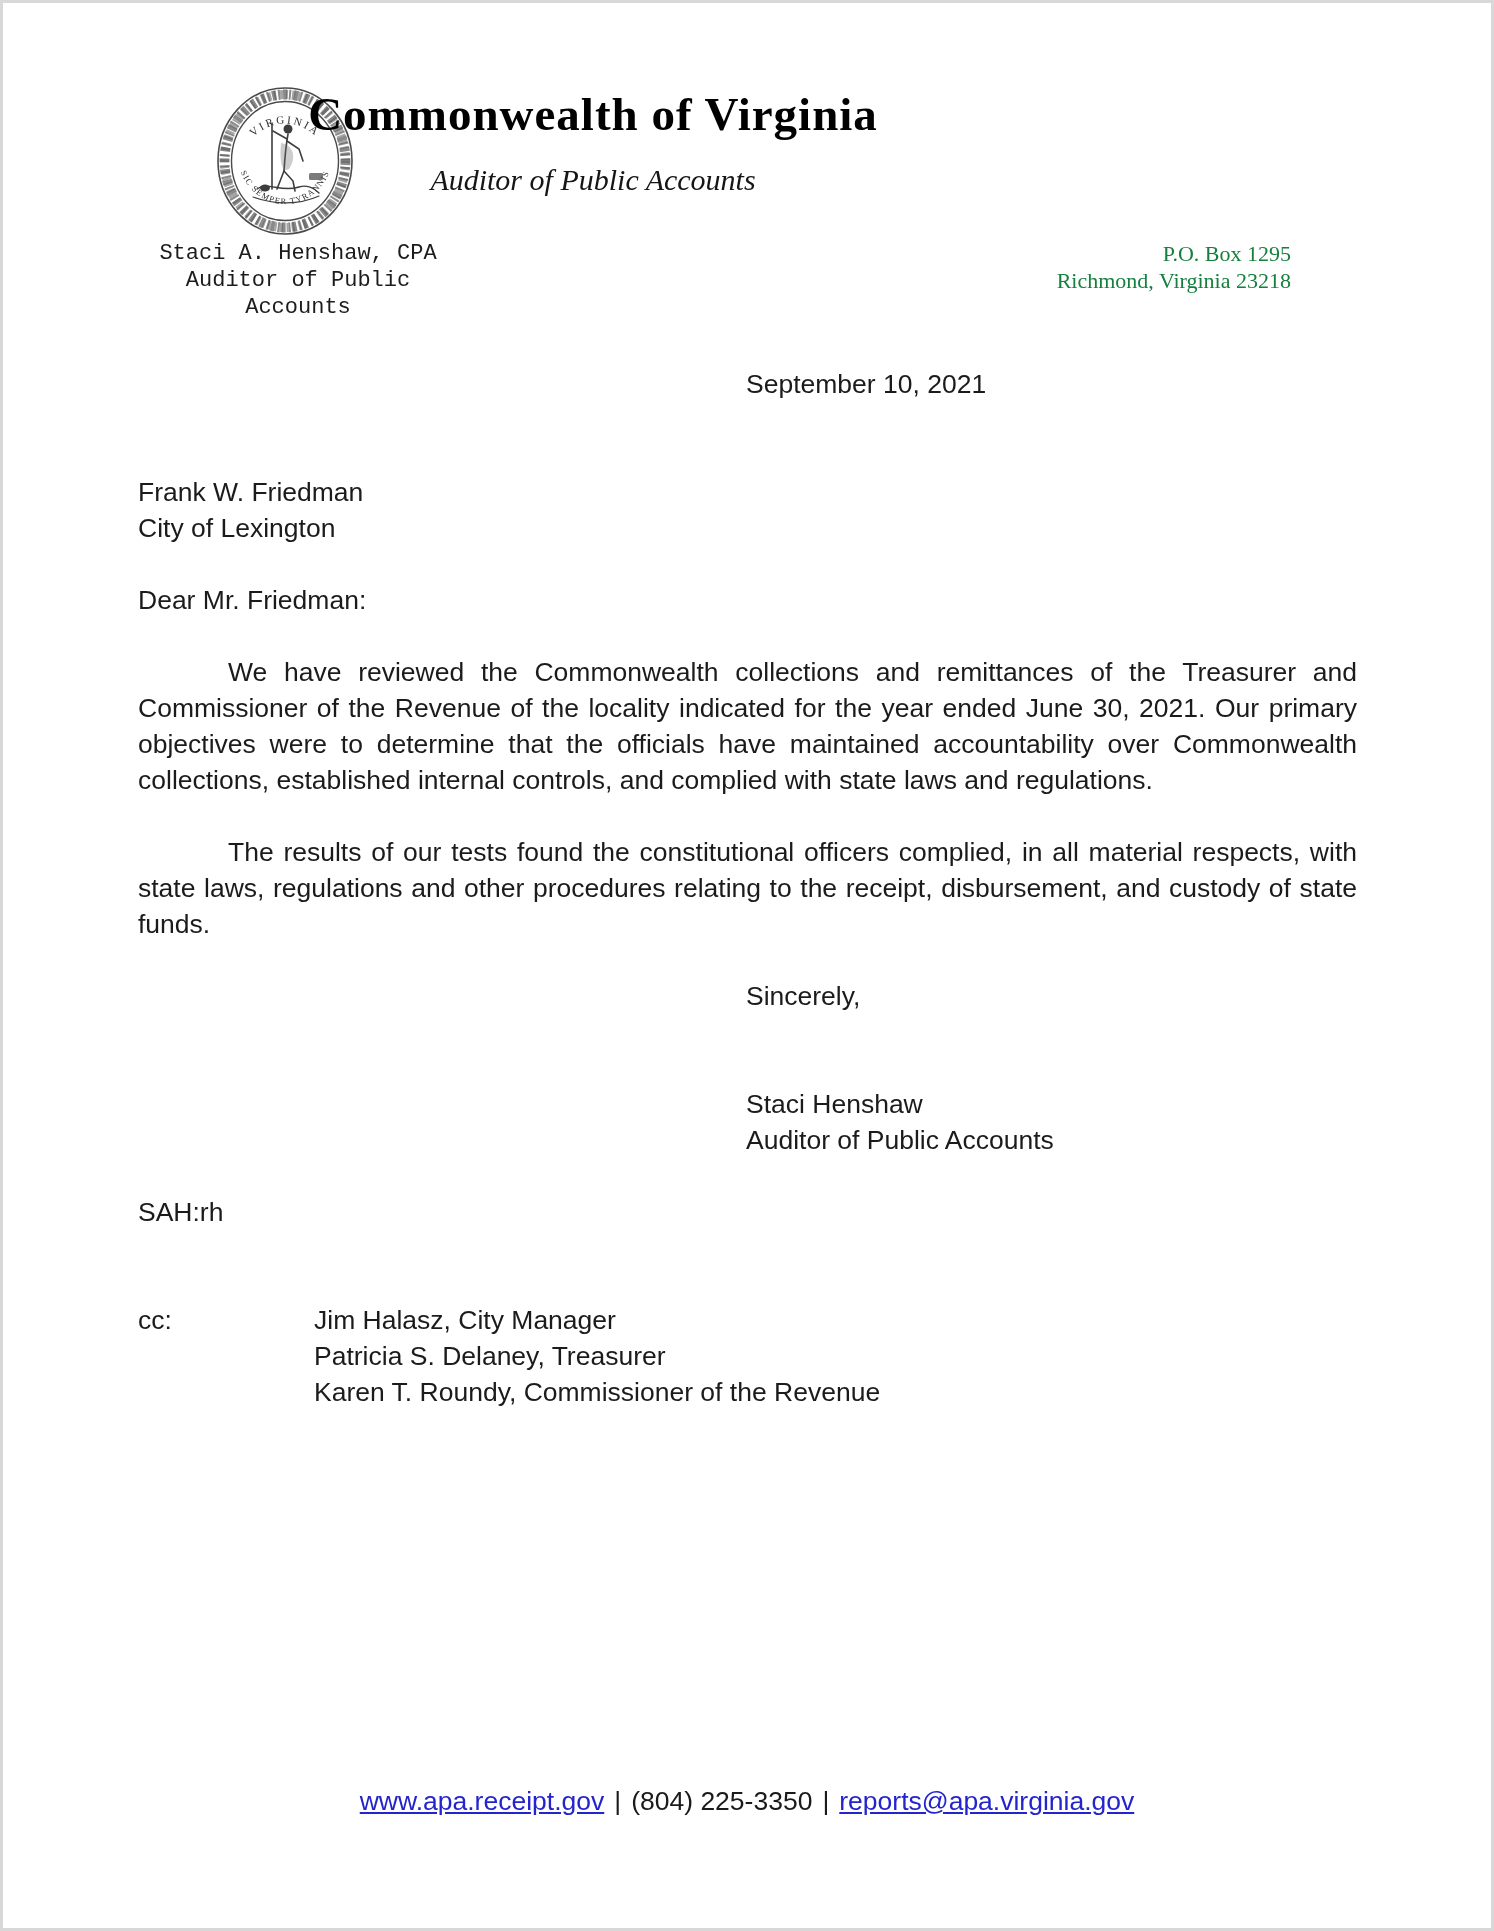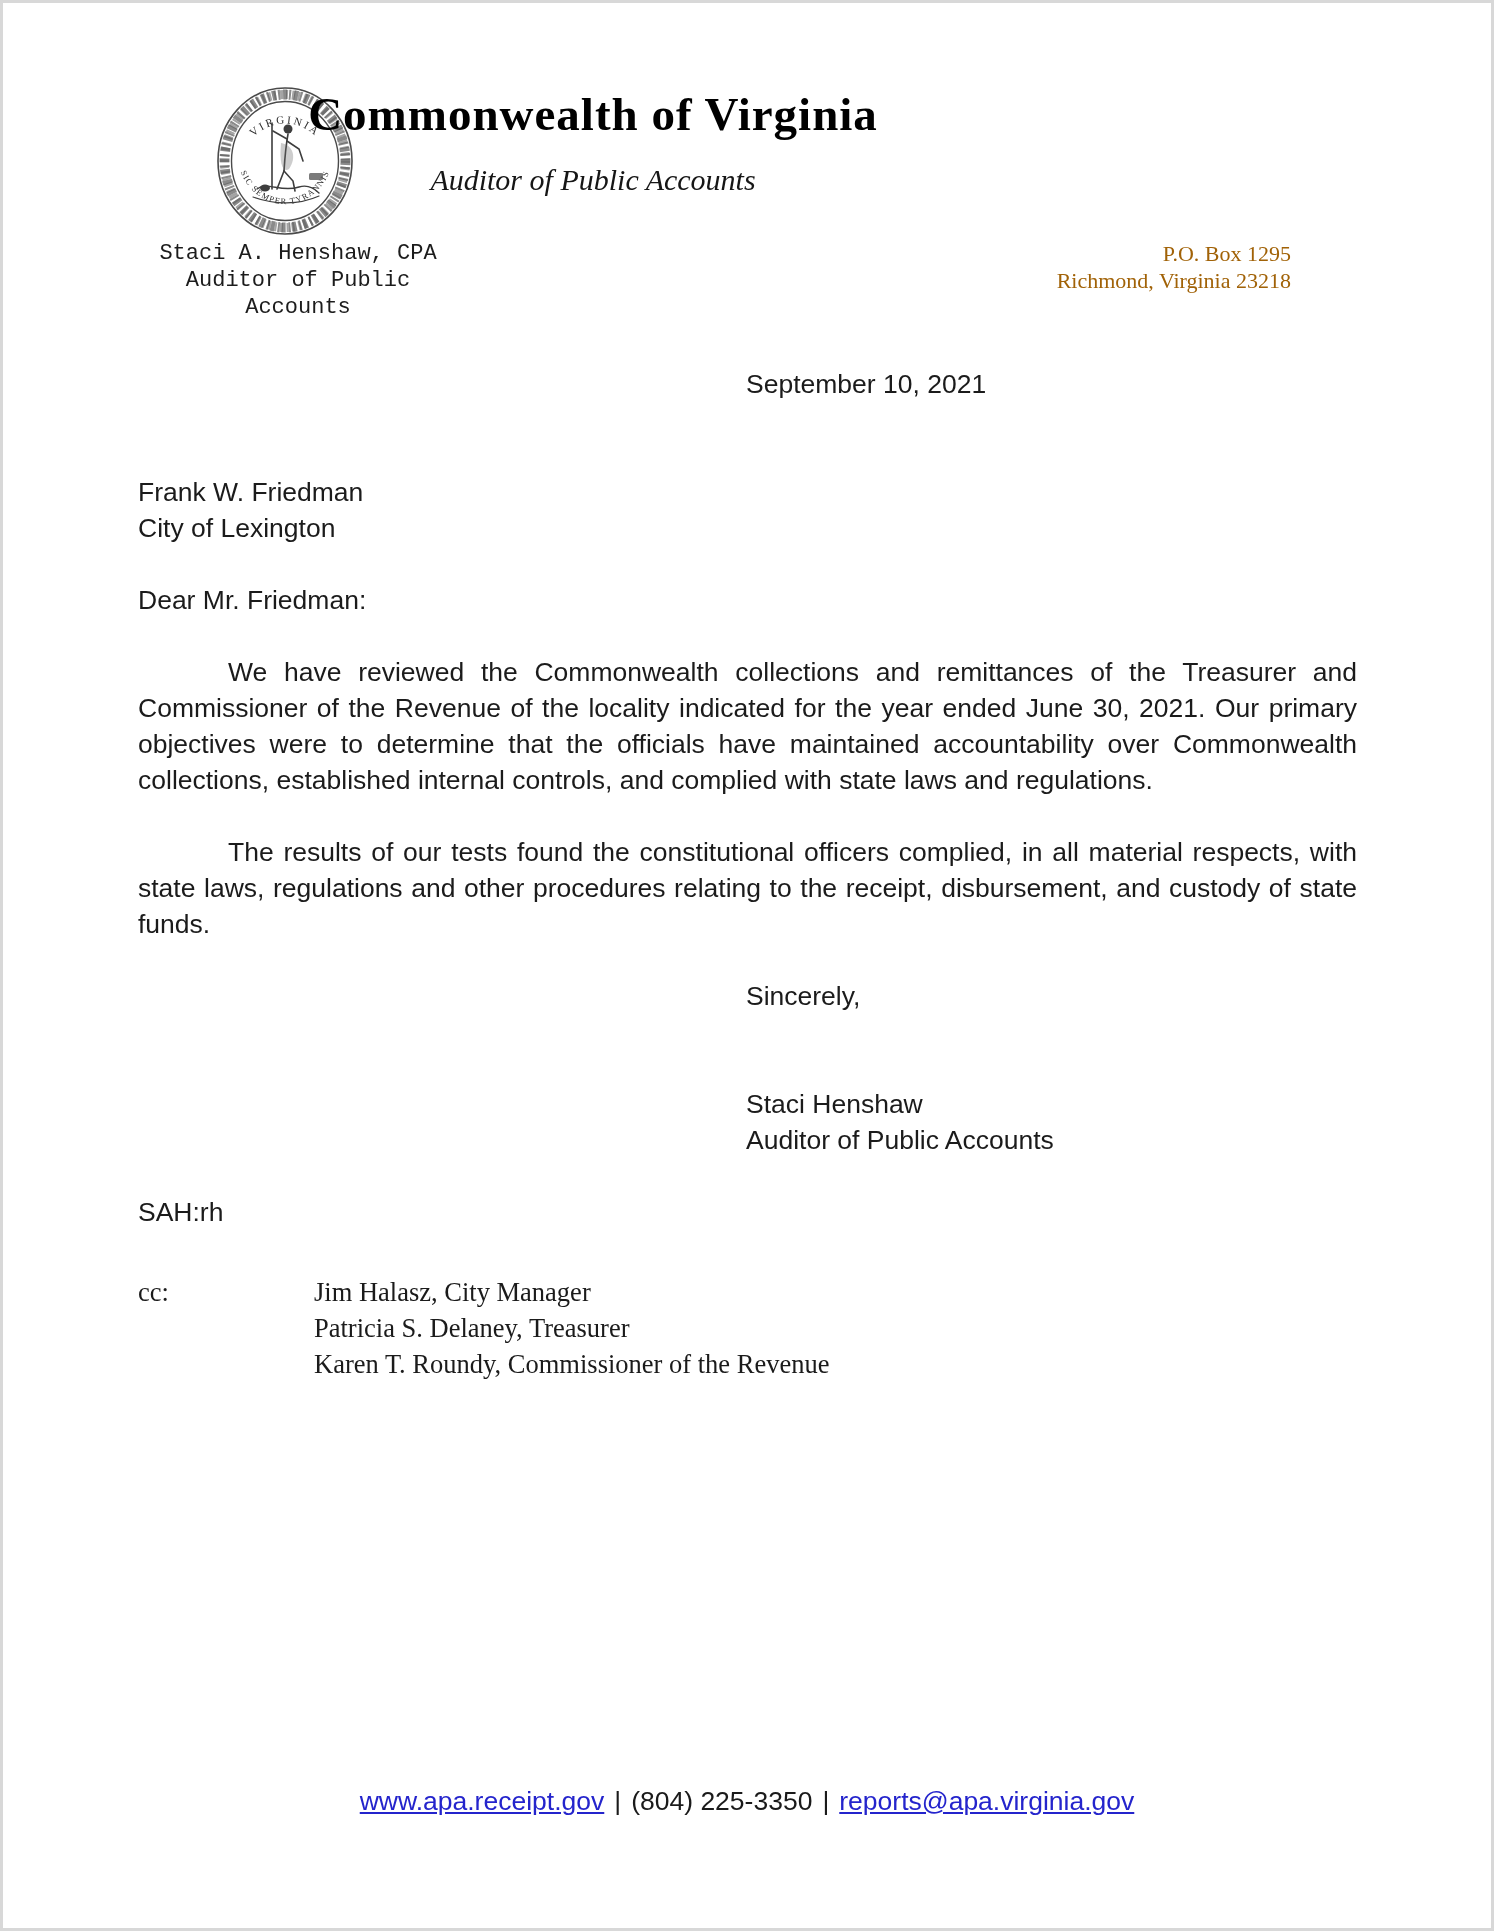--- a/index.html
+++ b/index.html
@@ -57,42 +57,42 @@
     color: #1c1c1c;
   }
   .lh-address {
     position: absolute;
     right: 200px;
     top: 237px;
     text-align: right;
     font-family: "Liberation Serif", serif;
     font-size: 22px;
     line-height: 27px;
-    color: #a16207;
+    color: #15803d;
   }
 
   
   .body {
     padding: 0 134px 0 135px;
     font-size: 26.5px;
     line-height: 36px;
     color: #1b1b1b;
   }
   .date-line { margin-top: 63px; margin-left: 608px; }
   .recipient-block { margin-top: 72px; }
   .salutation { margin-top: 36px; }
   .para {
     margin-top: 36px;
     text-align: justify;
     text-indent: 90px;
   }
   .valediction { margin-top: 36px; margin-left: 608px; }
   .signature-block { margin-top: 72px; margin-left: 608px; }
   .reference-line { margin-top: 36px; }
-  .cc-block { margin-top: 44px; display: flex; font-family: Liberation Serif, serif; }
+  .cc-block { margin-top: 72px; display: flex; }
   .cc-label { width: 176px; flex: 0 0 176px; }
 
   
   .footer {
     position: absolute;
     left: 0;
     right: 0;
     top: 1783px;
     text-align: center;
     font-size: 26.5px;

